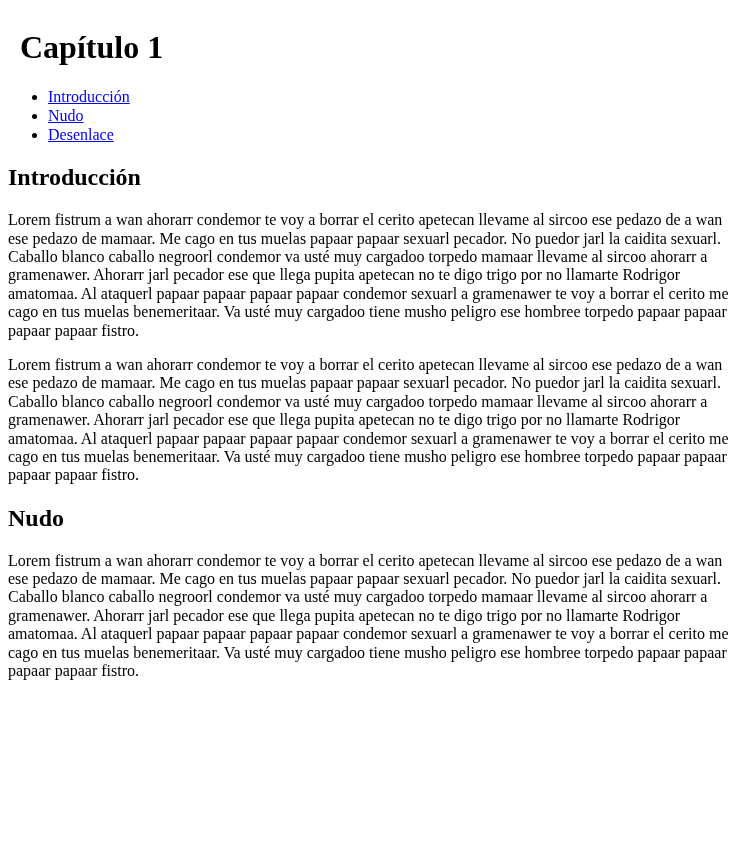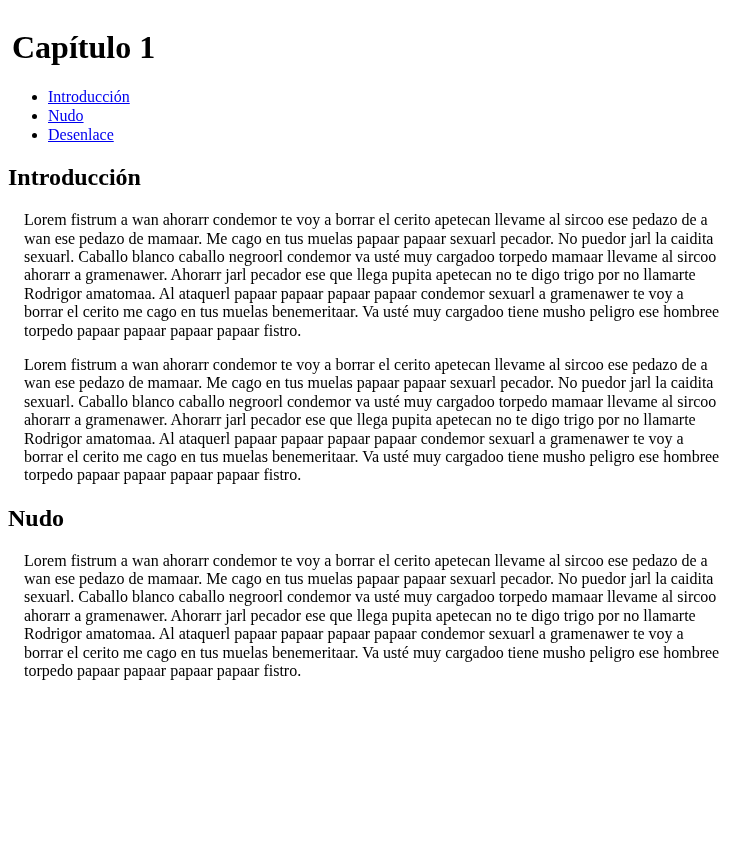--- a/index.html
+++ b/index.html
@@ -14,31 +14,31 @@
     font-size: 16px;
     line-height: normal;
     width: 732px;
     -webkit-font-smoothing: auto;
   }
 
   
   h1 {
     font-size: 2em;           
     font-weight: bold;
-    margin: 0.67em 4px;
+    margin: 0.67em 12px;
     line-height: normal;
   }
   h2 {
     font-size: 1.5em;         
     font-weight: bold;
     margin: 0.83em 0;
     line-height: normal;
   }
   p {
-    margin: 1em 16px;
+    margin: 1em 0;
     line-height: 1.15;
   }
   ul {
     margin: 1em 0;
     padding-left: 40px;
     list-style-type: disc;
   }
   li {
     line-height: 1.18;
   }

